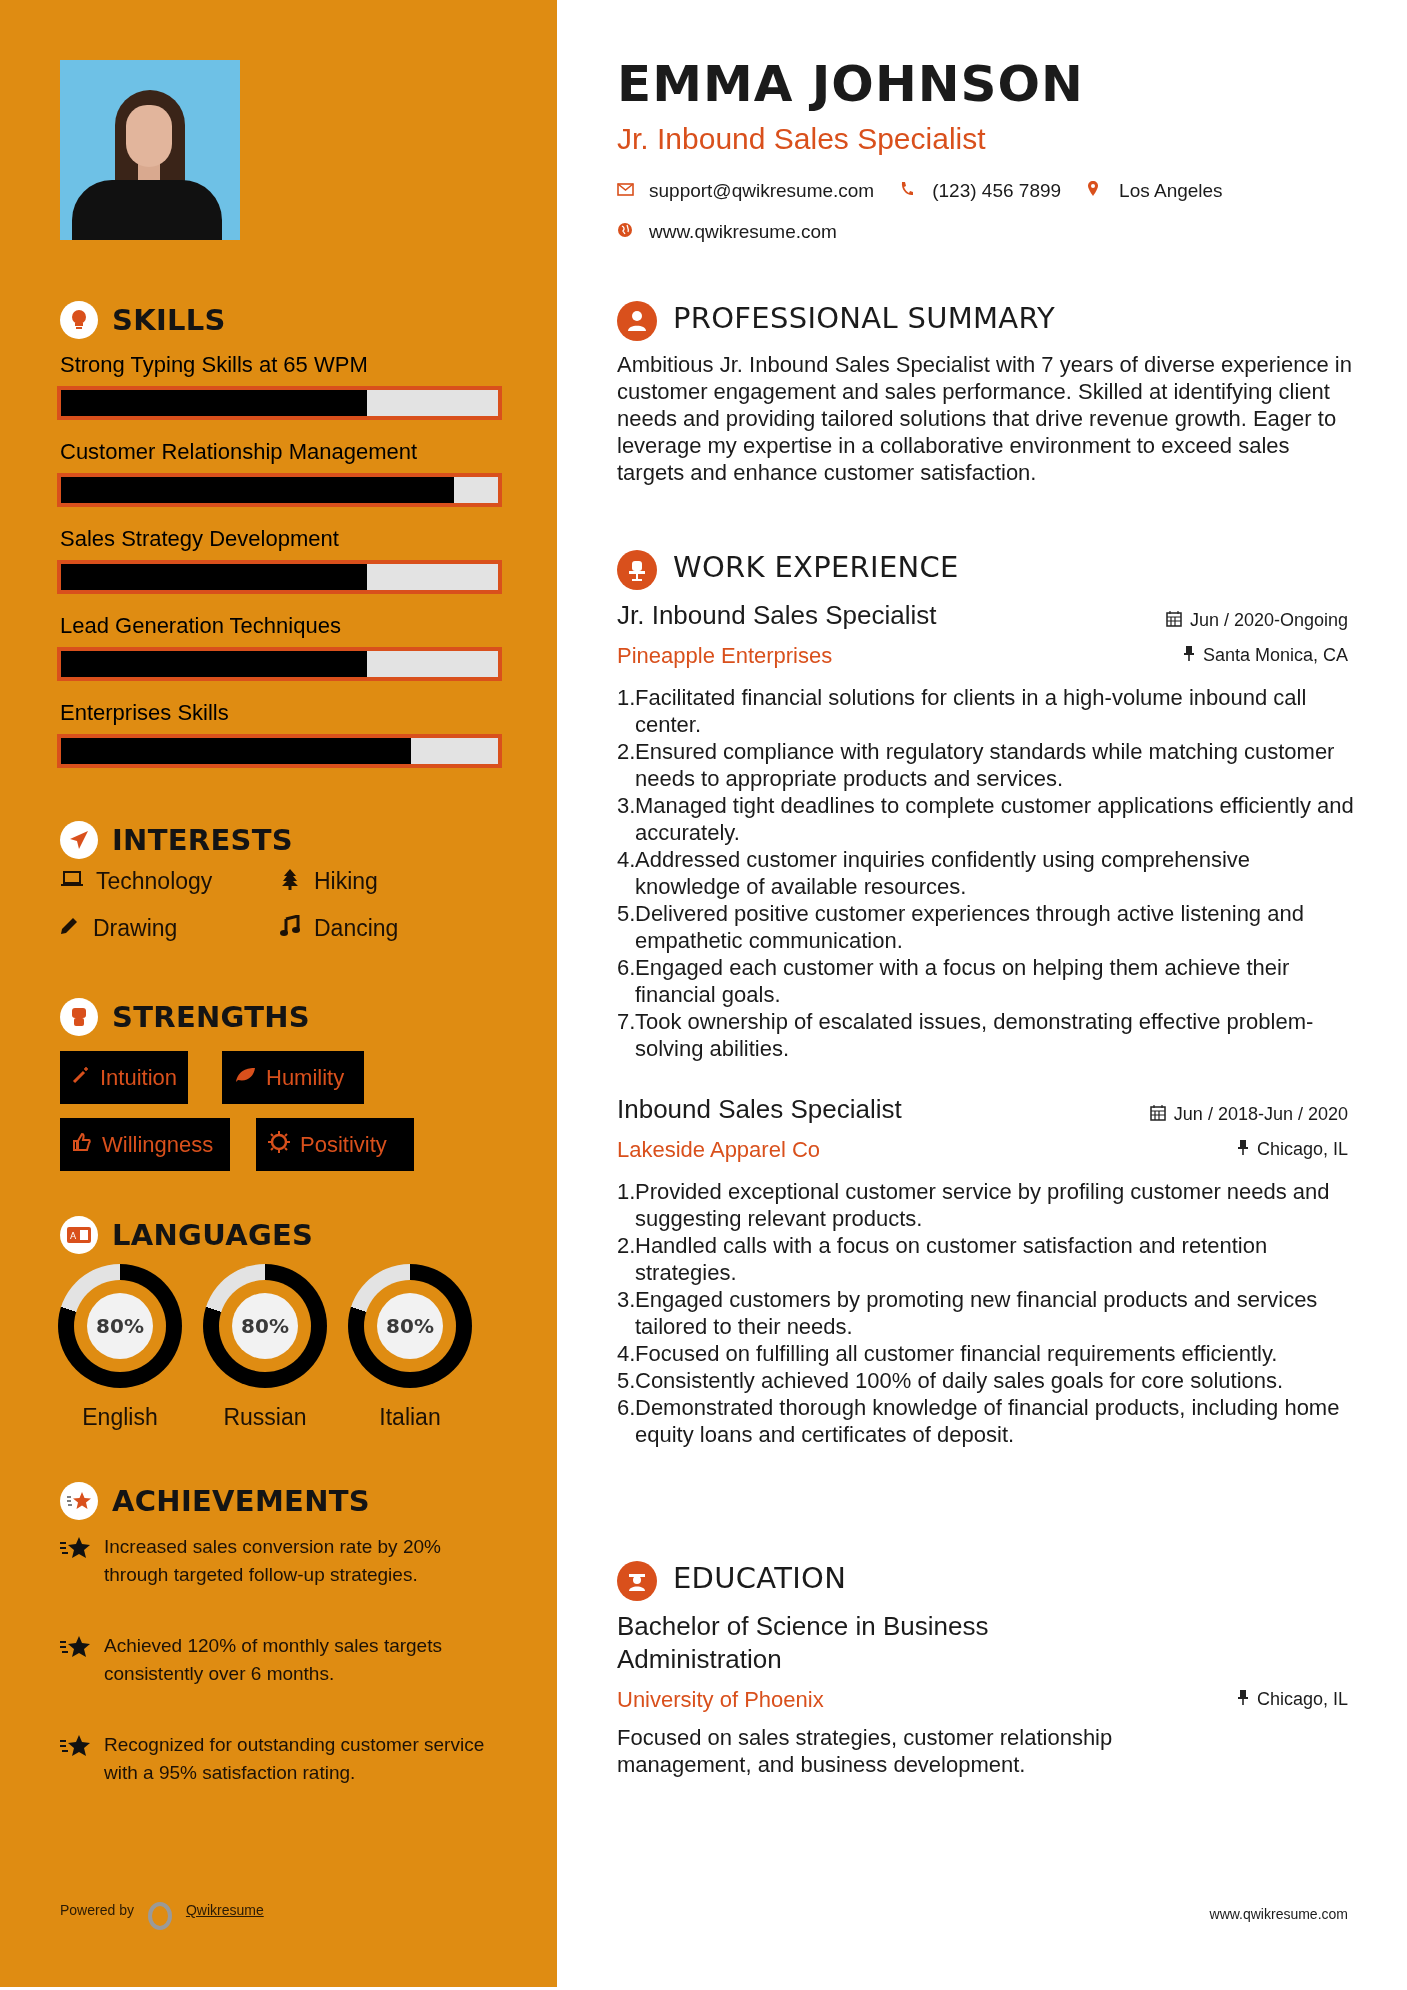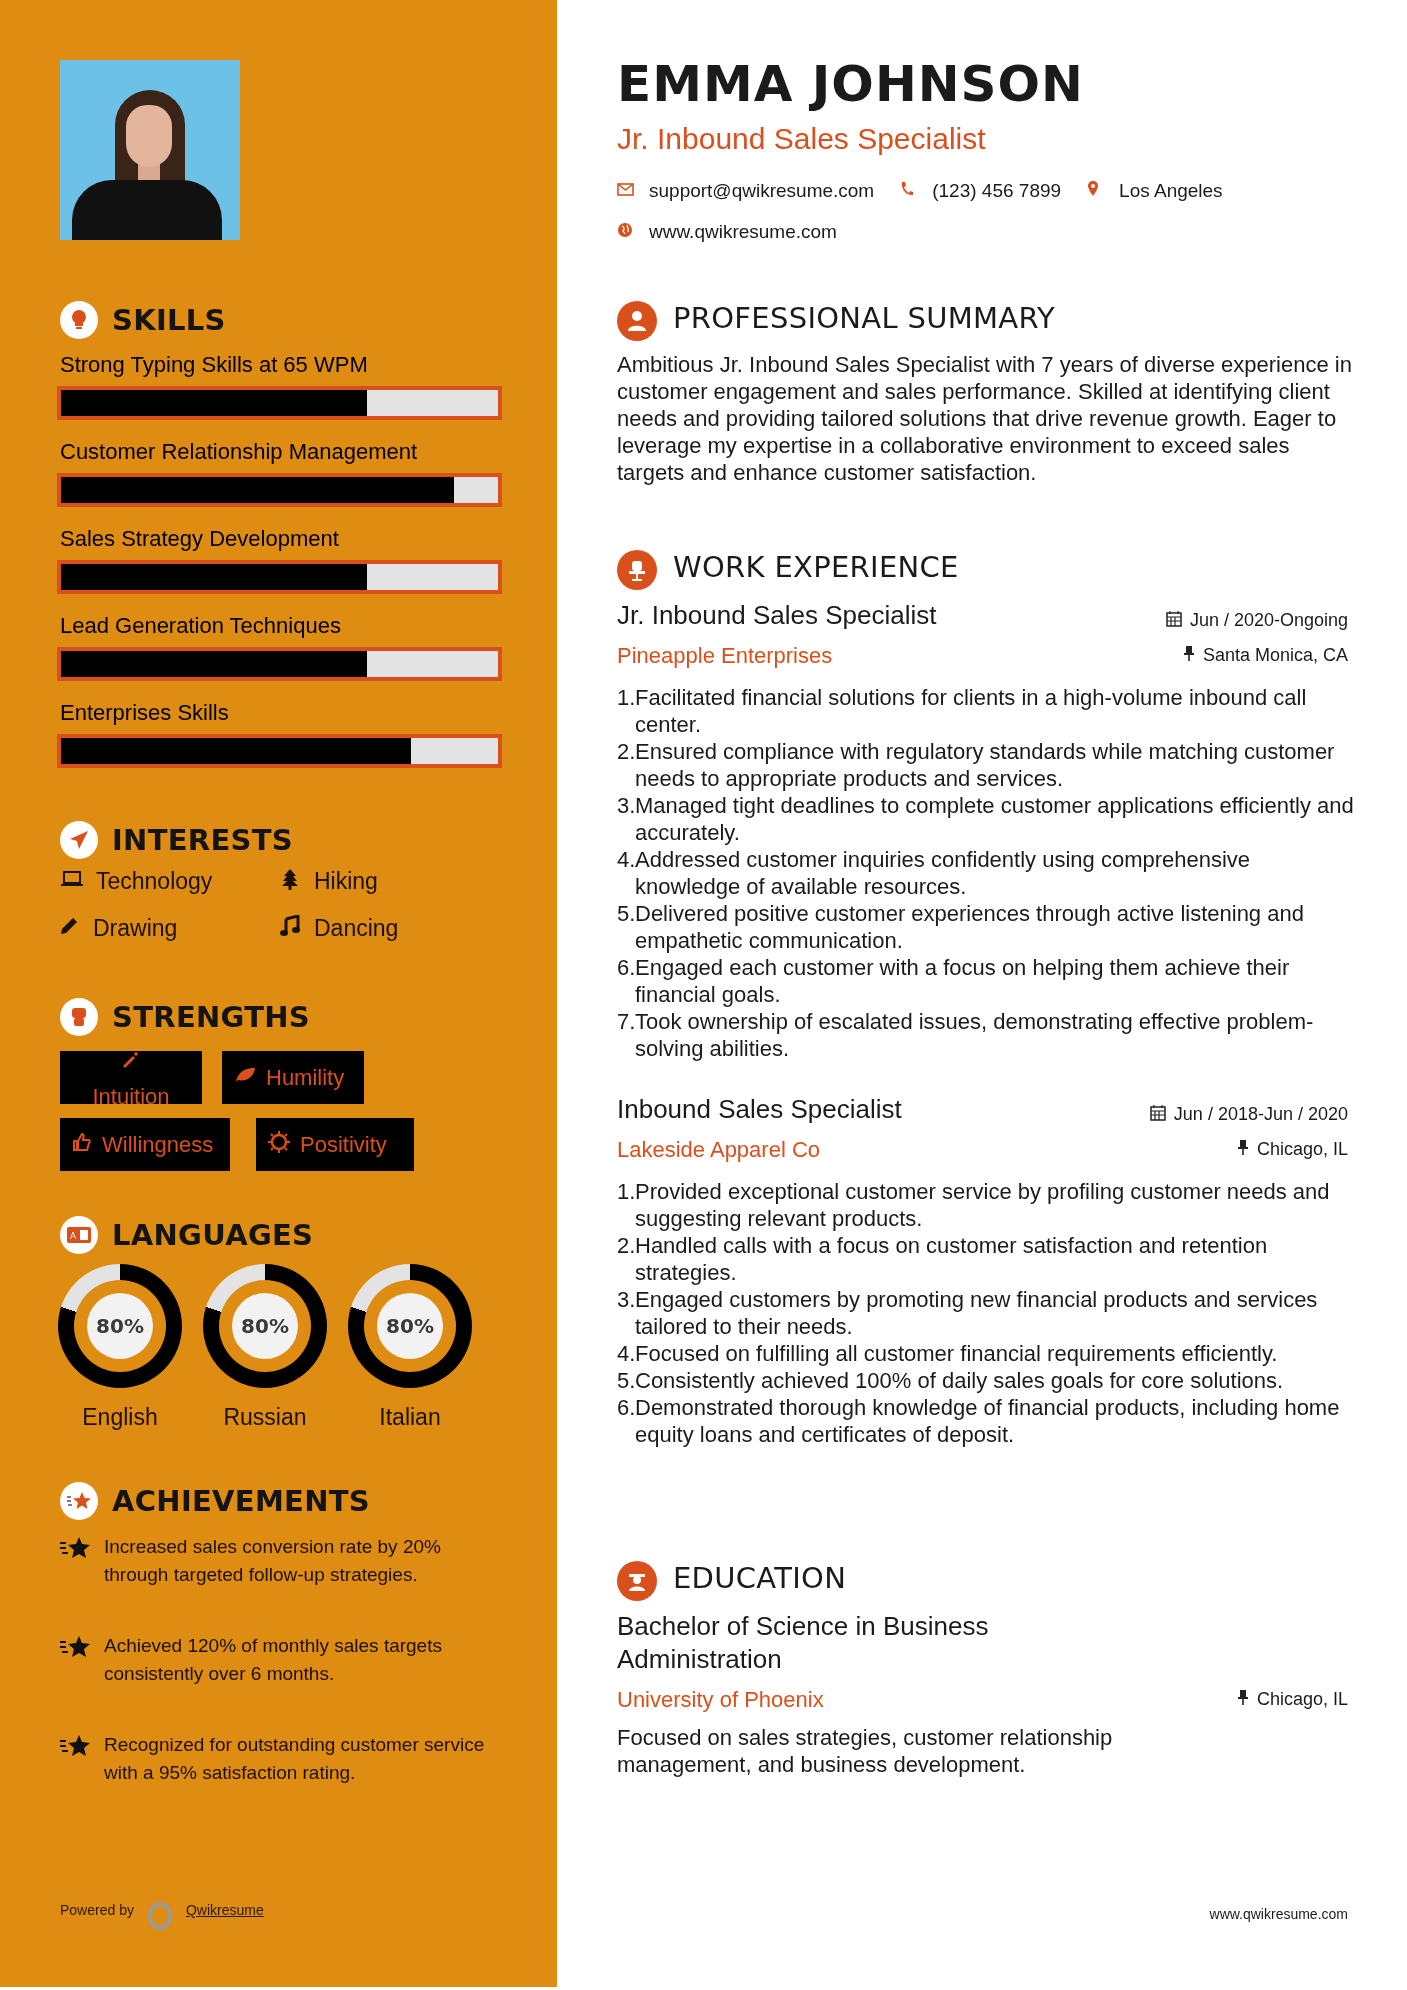--- a/index.html
+++ b/index.html
@@ -164,21 +164,21 @@
 
   <div class="s-head" style="top:998px;">
     <span class="ico">
       <svg width="20" height="22" viewBox="0 0 20 22">
           <rect x="3" y="2" width="14" height="10" rx="3" fill="#D9501C"></rect>
           <rect x="5" y="12" width="10" height="8" rx="2" fill="#D9501C"></rect>
         </svg>
     </span>
     <span class="ttl">STRENGTHS</span>
   </div>
-  <div class="strength" style="left:60px;top:1051px;width:142px;flex-direction:column;">
+  <div class="strength" style="left:60px;top:1051px;width:128px;">
     <span class="ic">
       <svg width="18" height="18" viewBox="0 0 18 18">
           <path d="M2 16 L12 6" stroke="#D9501C" stroke-width="3"></path>
           <path d="M14 1 V5 M12 3 H16" stroke="#D9501C" stroke-width="1.5"></path>
         </svg>
     </span>
     <span>Intuition</span>
   </div>
   <div class="strength" style="left:222px;top:1051px;width:142px;">
     <span class="ic">

